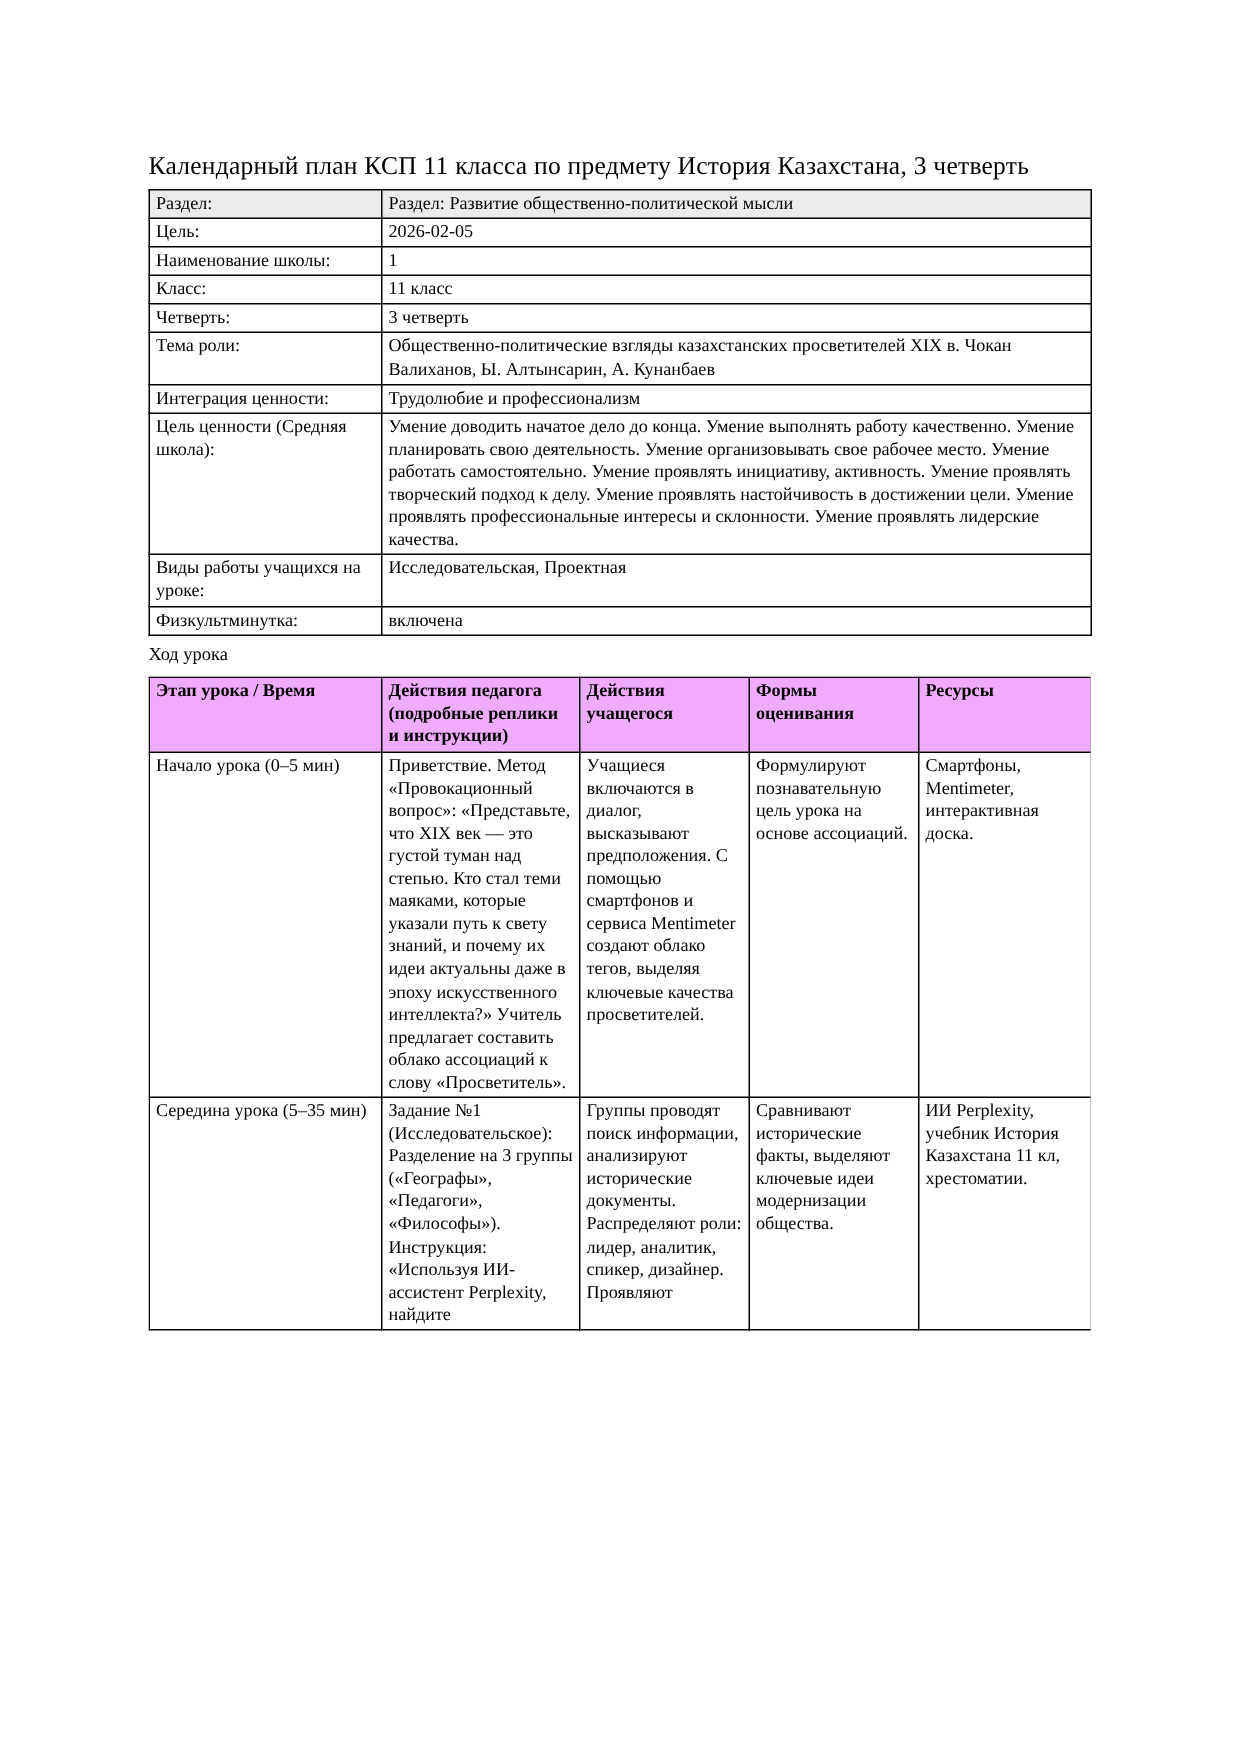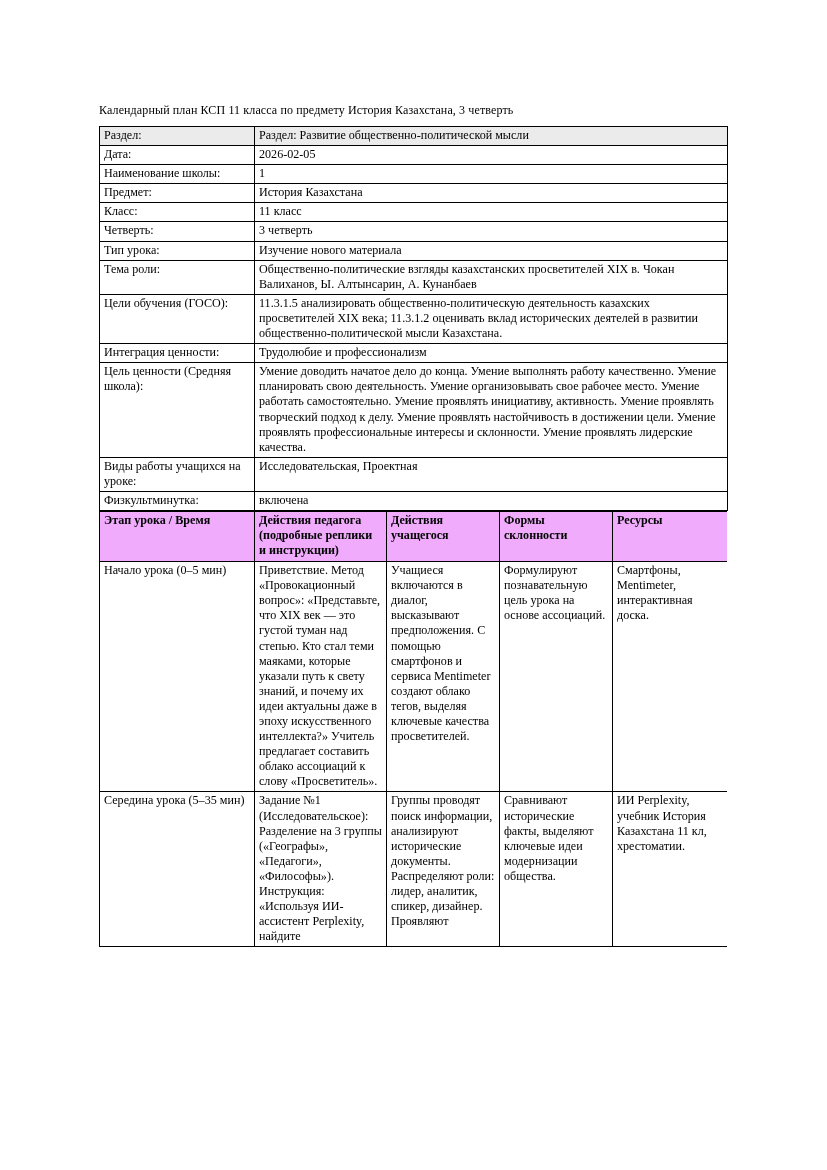--- a/index.html
+++ b/index.html
@@ -17,21 +17,21 @@
   }
   .page {
     position: relative;
     width: 827px;
     height: 1170px;
     background: #ffffff;
     box-sizing: border-box;
     padding: 103px 99px 0 99px;
   }
   .doc-title {
-    font-size: 12px;
+    font-size: 17px;
     line-height: 15px;
     margin: 0 0 8px 0;
     white-space: nowrap;
     letter-spacing: 0.01em;
   }
   .section-label {
     font-size: 12.3px;
     line-height: 15px;
     margin: 5px 0 7px 0;
   }
@@ -85,86 +85,75 @@
     <colgroup>
       <col class="c-label">
       <col class="c-value">
     </colgroup>
     <tbody>
         <tr class="shaded">
           <td>Раздел:</td>
           <td>Раздел: Развитие общественно-политической мысли</td>
         </tr>
         <tr>
-          <td>Дата:</td>
+          <td>Цель:</td>
           <td>2026-02-05</td>
         </tr>
         <tr>
           <td>Наименование школы:</td>
           <td>1</td>
-        </tr>
-        <tr>
-          <td>Предмет:</td>
-          <td>История Казахстана</td>
         </tr>
         <tr>
           <td>Класс:</td>
           <td>11 класс</td>
         </tr>
         <tr>
           <td>Четверть:</td>
           <td>3 четверть</td>
         </tr>
         <tr>
-          <td>Тип урока:</td>
-          <td>Изучение нового материала</td>
-        </tr>
-        <tr>
           <td>Тема роли:</td>
           <td>Общественно-политические взгляды казахстанских просветителей XIX в. Чокан Валиханов, Ы. Алтынсарин, А. Кунанбаев</td>
-        </tr>
-        <tr>
-          <td>Цели обучения (ГОСО):</td>
-          <td>11.3.1.5 анализировать общественно-политическую деятельность казахских просветителей XIX века; 11.3.1.2 оценивать вклад исторических деятелей в развитии общественно-политической мысли Казахстана.</td>
         </tr>
         <tr>
           <td>Интеграция ценности:</td>
           <td>Трудолюбие и профессионализм</td>
         </tr>
         <tr>
           <td>Цель ценности (Средняя школа):</td>
           <td>Умение доводить начатое дело до конца. Умение выполнять работу качественно. Умение планировать свою деятельность. Умение организовывать свое рабочее место. Умение работать самостоятельно. Умение проявлять инициативу, активность. Умение проявлять творческий подход к делу. Умение проявлять настойчивость в достижении цели. Умение проявлять профессиональные интересы и склонности. Умение проявлять лидерские качества.</td>
         </tr>
         <tr>
           <td>Виды работы учащихся на уроке:</td>
           <td>Исследовательская, Проектная</td>
         </tr>
         <tr>
           <td>Физкультминутка:</td>
           <td>включена</td>
         </tr>
       </tbody>
   </table>
 
+  <div class="section-label">Ход урока</div>
 
   <div class="flow-wrap">
     <table class="doc-table t-flow">
       <colgroup>
         <col class="c1">
           <col class="c2">
           <col class="c3">
           <col class="c4">
           <col class="c5">
       </colgroup>
       <thead>
         <tr>
             <td>Этап урока / Время</td>
             <td>Действия педагога (подробные реплики и инструкции)</td>
             <td>Действия учащегося</td>
-            <td>Формы склонности</td>
+            <td>Формы оценивания</td>
             <td>Ресурсы</td>
           </tr>
       </thead>
       <tbody>
           <tr>
             <td>Начало урока (0–5 мин)</td>
             <td>Приветствие. Метод «Провокационный вопрос»: «Представьте, что XIX век — это густой туман над степью. Кто стал теми маяками, которые указали путь к свету знаний, и почему их идеи актуальны даже в эпоху искусственного интеллекта?» Учитель предлагает составить облако ассоциаций к слову «Просветитель».</td>
             <td>Учащиеся включаются в диалог, высказывают предположения. С помощью смартфонов и сервиса Mentimeter создают облако тегов, выделяя ключевые качества просветителей.</td>
             <td>Формулируют познавательную цель урока на основе ассоциаций.</td>
             <td>Смартфоны, Mentimeter, интерактивная доска.</td>

